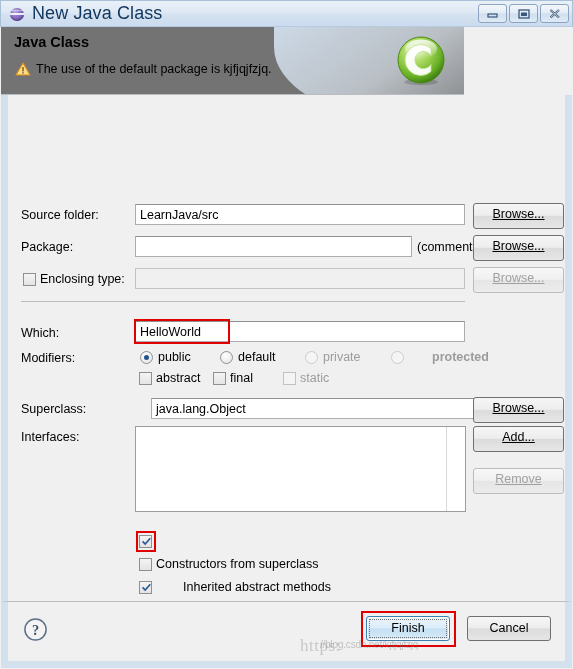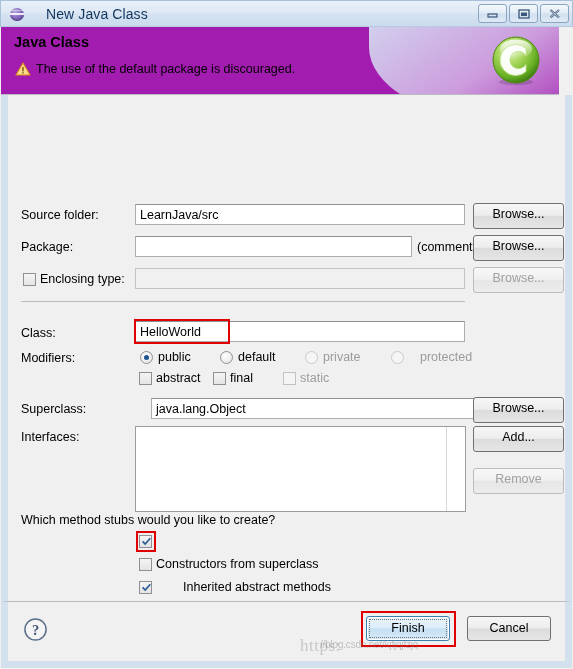--- a/index.html
+++ b/index.html
@@ -54,22 +54,22 @@
     width: 14px; height: 2px;
     background: rgba(255,255,255,.85);
   }
   .title-icon .band2 {
     position: absolute;
     left: 2px; top: 4px;
     width: 12px; height: 1px;
     background: rgba(255,255,255,.45);
   }
   .title-text {
-    margin-left: 21px;
-    font-size: 14px;
+    margin-left: 7px;
+    font-size: 18px;
     color: #10365e;
     letter-spacing: .1px;
     text-align: right;
   }
   .win-btns {
     position: absolute;
     right: 3px; top: 3px;
     display: flex;
     gap: 2px;
   }
@@ -81,24 +81,24 @@
     background: linear-gradient(to bottom, #f4f8fc 0%, #e2ebf5 48%, #d0dfee 52%, #dfeaf6 100%);
     position: relative;
     cursor: default;
   }
   .win-btn svg { position: absolute; left: 0; top: 0; }
 
   
   .header {
     position: absolute;
     left: 1px; top: 27px;
-    width: 558px;
+    width: 463px;
     height: 68px;
     box-sizing: border-box;
-    background: #a21caf;
+    background: #737373;
     border-bottom: 1px solid #b9bcc0;
     overflow: hidden;
     padding-left: 44px;
   }
   .header-bluewash {
     position: absolute;
     right: -40px; top: -30px;
     width: 230px; height: 120px;
     background: linear-gradient(145deg, rgba(214,229,245,.95) 0%, rgba(232,241,251,.6) 55%, rgba(255,255,255,0) 100%);
     border-bottom-left-radius: 120px 70px;
@@ -180,20 +180,21 @@
     width: 91px;
     height: 26px;
     border: 1px solid #707070;
     border-radius: 3px;
     background: linear-gradient(to bottom, #f6f6f6 0%, #ededed 47%, #dcdcdc 52%, #e6e6e6 100%);
     font-size: 12.5px;
     color: #000000;
     text-align: center;
     line-height: 21px;
     cursor: default;
+    text-decoration: underline;
   }
   .btn.dis {
     border-color: #bcbcbc;
     color: #a0a0a0;
     background: linear-gradient(to bottom, #f7f7f7 0%, #f0f0f0 47%, #e6e6e6 52%, #ececec 100%);
   }
 
   .sep {
     position: absolute;
     height: 1px;
@@ -360,21 +361,21 @@
 
   <div class="header">
     <div class="header-bluewash"></div>
     <div class="header-title">Java Class</div>
     <div class="header-msg-row">
       <svg class="warn-icon" viewBox="0 0 16 16">
         <path d="M8 2 L15 14 L1 14 Z" fill="#fbdc8a" stroke="#d98f18" stroke-width="1.1" stroke-linejoin="round"></path>
         <rect x="7.3" y="6" width="1.4" height="4.4" fill="#7a5510"></rect>
         <rect x="7.3" y="11.2" width="1.4" height="1.4" fill="#7a5510"></rect>
       </svg>
-      <div class="header-msg">The use of the default package is discouraged.</div>
+      <div class="header-msg">The use of the default package is kjfjqjfzjq.</div>
     </div>
 
     <svg class="header-icon" viewBox="0 0 52 52">
       <defs>
         <radialGradient id="gball" cx="38%" cy="30%" r="72%">
           <stop offset="0%" stop-color="#e4f5c4"></stop>
           <stop offset="40%" stop-color="#a6d65a"></stop>
           <stop offset="78%" stop-color="#69b024"></stop>
           <stop offset="100%" stop-color="#3f7d12"></stop>
         </radialGradient>
@@ -403,39 +404,39 @@
       <div class="lbl" style="left:409px; top:145px;">(comments)</div>
       <div class="btn" style="left:465px; top:140px;">Browse...</div>
 
       <div class="cbox" style="left:15px; top:178px;"></div>
       <div class="lbl" style="left:32px; top:177px;">Enclosing type:</div>
       <div class="tfield dis" style="left:127px; top:173px; width:330px;" placeholder=""></div>
       <div class="btn dis" style="left:465px; top:172px;">Browse...</div>
 
       <div class="sep" style="left:13px; top:206px; width:444px;"></div>
 
-      <div class="lbl" style="left:13px; top:231px;">Class:</div>
+      <div class="lbl" style="left:13px; top:231px;">Which:</div>
       <div class="tfield" style="left:127px; top:226px; width:330px;" placeholder="">HelloWorld</div>
       <div class="redbox" style="left:126px; top:224px; width:96px; height:25px;"></div>
 
       <div class="lbl" style="left:13px; top:256px;">Modifiers:</div>
 
       <div class="radio" style="left:132px; top:256px;">
           <div class="dot"></div>
         </div>
       <div class="lbl" style="left:150px; top:255px;">public</div>
 
       <div class="radio" style="left:212px; top:256px;"></div>
       <div class="lbl" style="left:230px; top:255px;">default</div>
 
       <div class="radio dis" style="left:297px; top:256px;"></div>
       <div class="lbl dis" style="left:315px; top:255px;">private</div>
 
       <div class="radio dis" style="left:383px; top:256px;"></div>
-      <div class="lbl dis" style="left:412px; top:255px;">protected</div>
+      <div class="lbl dis" style="left:424px; top:255px;font-weight:bold;">protected</div>
 
       <div class="cbox" style="left:131px; top:277px;"></div>
       <div class="lbl" style="left:148px; top:276px;">abstract</div>
 
       <div class="cbox" style="left:205px; top:277px;"></div>
       <div class="lbl" style="left:222px; top:276px;">final</div>
 
       <div class="cbox dis" style="left:275px; top:277px;"></div>
       <div class="lbl dis" style="left:292px; top:276px;">static</div>
 
@@ -443,21 +444,20 @@
       <div class="tfield" style="left:127px; top:303px; width:330px;margin-left:16px;" placeholder="">java.lang.Object</div>
       <div class="btn" style="left:465px; top:302px;">Browse...</div>
 
       <div class="lbl" style="left:13px; top:335px;">Interfaces:</div>
       <div class="listbox" style="left:127px; top:331px; width:331px; height:86px;">
         <div class="lb-gutter"></div>
       </div>
       <div class="btn dis" style="left:465px; top:373px;">Remove</div>
       <div class="btn" style="left:465px; top:331px;">Add...</div>
 
-      <div class="lbl" style="left:13px; top:418px;">Which method stubs would you like to create?</div>
 
       <div class="cbox" style="left:131px; top:440px;">
         <svg class="tick" viewBox="0 0 11 11">
           <path d="M1.6 5.4 L4.2 8 L9.3 2.2" fill="none" stroke="#2b5c96" stroke-width="1.7"></path>
         </svg>
       </div>
       <div class="redbox" style="left:128px; top:436px; width:20px; height:21px;"></div>
 
       <div class="cbox" style="left:131px; top:463px;"></div>
       <div class="lbl" style="left:148px; top:462px;">Constructors from superclass</div>

